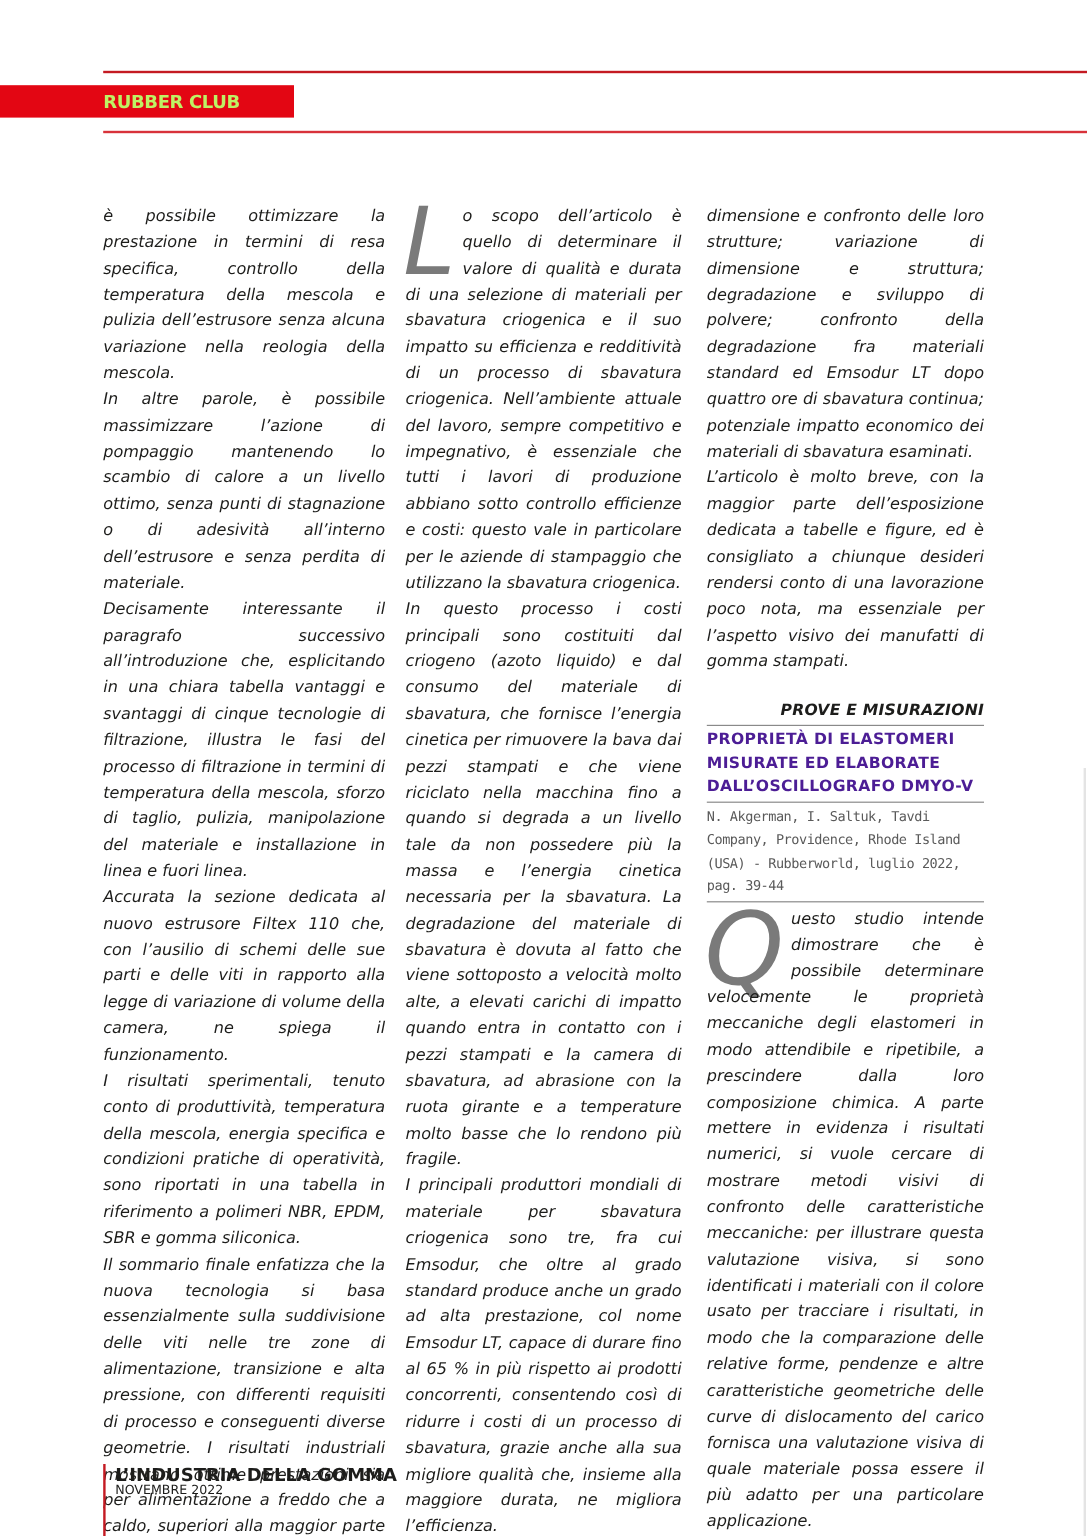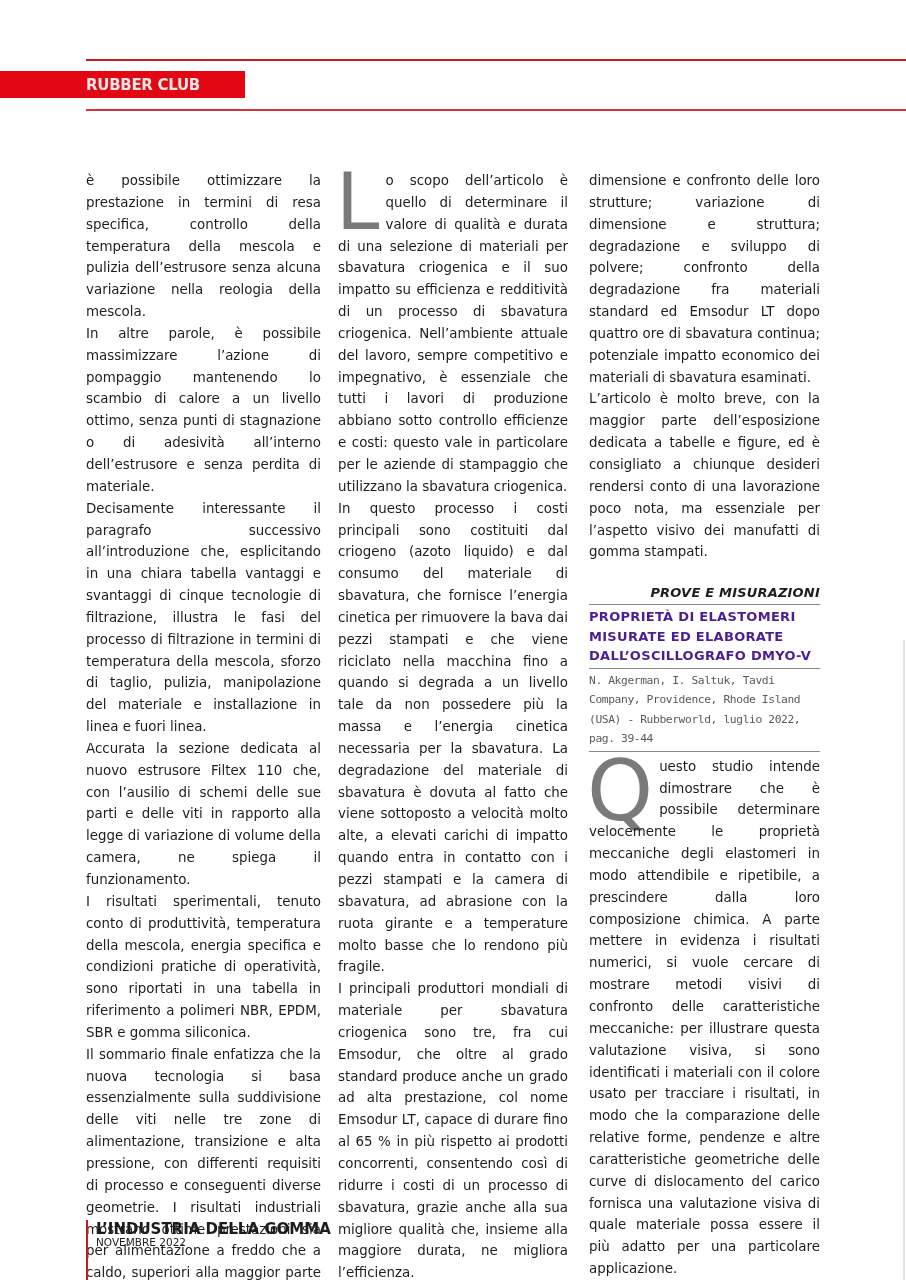--- a/index.html
+++ b/index.html
@@ -9,29 +9,29 @@
     font-family:"DejaVu Sans", sans-serif;
   }
   .rule { position:absolute; height:2px; background:#c41a22; }
   .rule-top { left:86px; right:0; top:59px; }
   .rule-bottom { left:86px; right:0; top:109px; height:2px; background:#d8323a; }
   .header-bar {
     position:absolute; left:0; top:71px; width:245px; height:27px;
     background:#e30613; display:flex; align-items:center;
   }
   .header-bar span {
-    margin-left:86px; color:#e5e5e5; font-weight:bold; font-size:15px;
+    margin-left:86px; color:#bef264; font-weight:bold; font-size:15px;
     letter-spacing:-0.3px; font-family:"DejaVu Sans", sans-serif;
   }
   .col {
     position:absolute; top:170px; width:235px;
     font-size:13.4px; line-height:21.85px; text-align:justify;
     hyphens:manual;
   }
-  .col p { margin:0; }
+  .col p { margin:0;font-style:italic; }
   .col1 { left:86px; }
   .col2 { left:338px; width:230px; }
   .col3 { left:589px; width:231px; }
   .dropcap {
     float:left; color:#7a7a7a; font-size:78px; line-height:60px;
     margin:2px 6px -4px -2px; font-weight:normal;
     font-family:"DejaVu Sans", sans-serif;
   }
   .dropcap-q { font-size:84px; line-height:62px; margin:4px 6px -4px -2px; }
   .section-block { margin-top:20px; }

